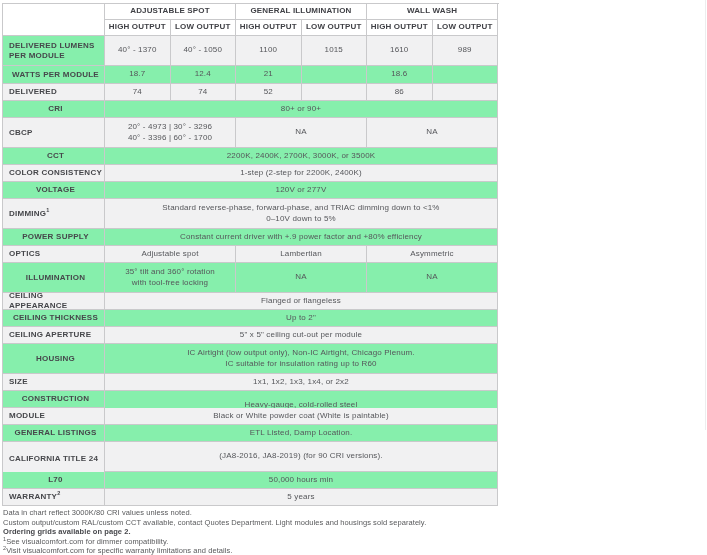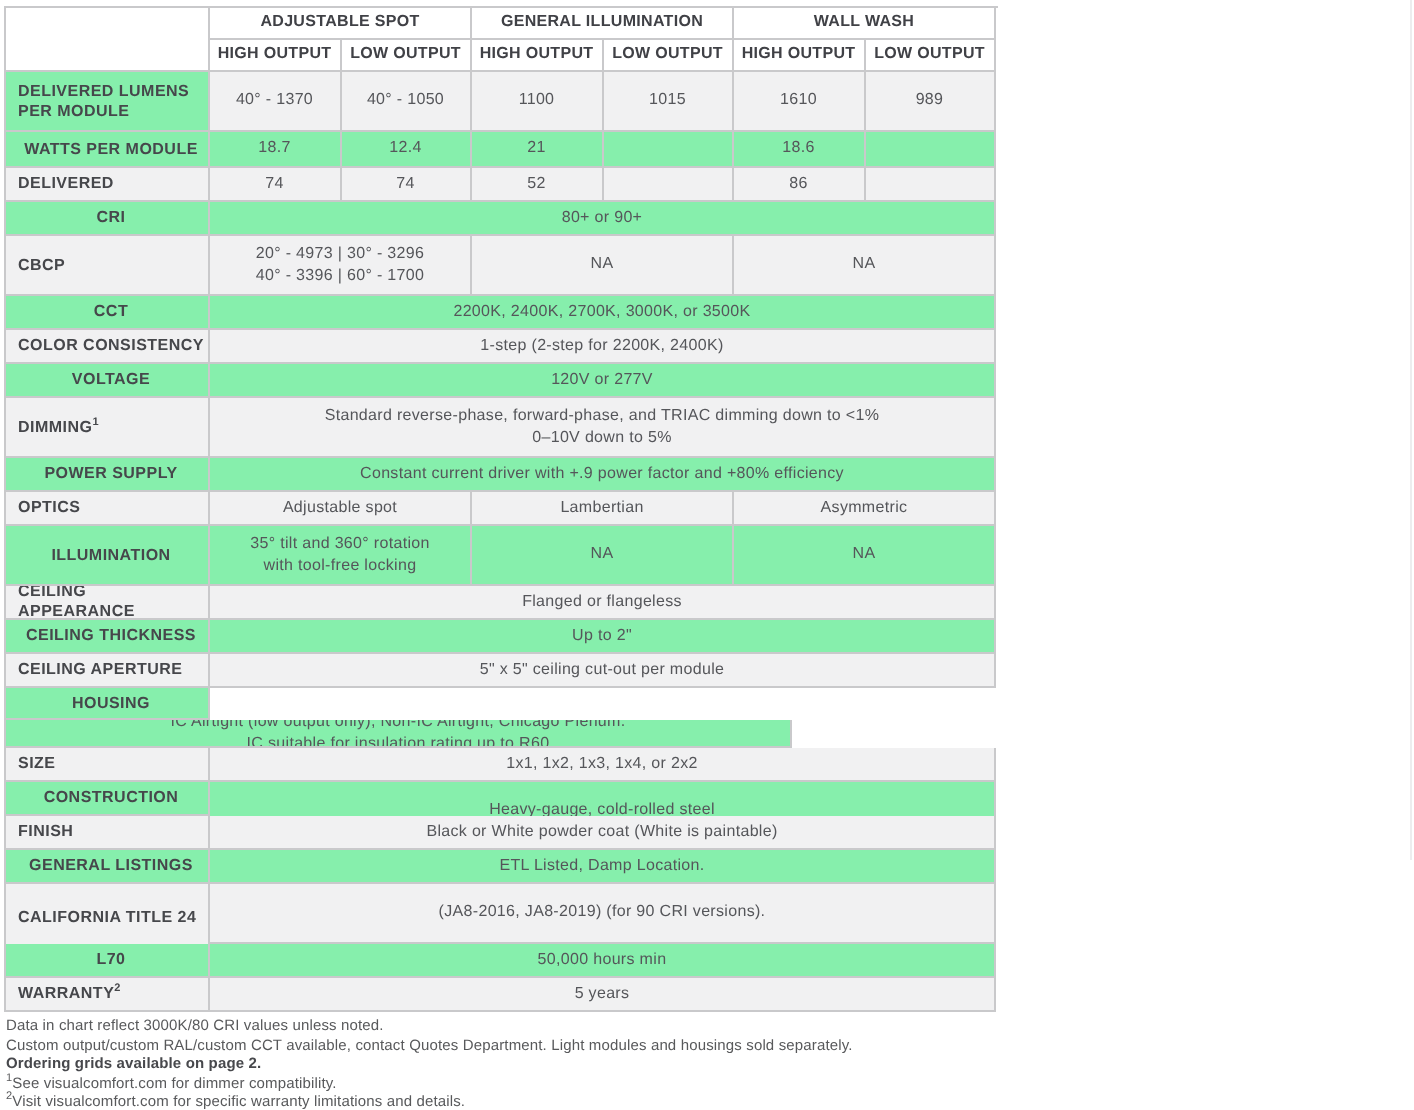--- a/index.html
+++ b/index.html
@@ -206,21 +206,21 @@
         <span>CEILING THICKNESS</span>
       </div>
       <div class="cell unshaded" style="width: 393px; height: 17px;">Up to 2"</div>
     </div>
     <div class="trow" style="height: 17px;">
       <div class="cell label-cell shaded" style="height: 17px;">
         <span>CEILING APERTURE</span>
       </div>
       <div class="cell shaded" style="width: 393px; height: 17px;">5" x 5" ceiling cut-out per module</div>
     </div>
-    <div class="trow" style="height: 30px; flex-direction: column;">
+    <div class="trow" style="height: 30px;">
       <div class="cell label-cell unshaded" style="height: 30px;">
         <span>HOUSING</span>
       </div>
       <div class="cell unshaded" style="width: 393px; height: 30px;">
         <div>IC Airtight (low output only), Non-IC Airtight, Chicago Plenum.</div>
         <div>IC suitable for insulation rating up to R60</div>
       </div>
     </div>
     <div class="trow" style="height: 17px;">
       <div class="cell label-cell shaded" style="height: 17px;">
@@ -229,21 +229,21 @@
       <div class="cell shaded" style="width: 393px; height: 17px;">1x1, 1x2, 1x3, 1x4, or 2x2</div>
     </div>
     <div class="trow" style="height: 17px;">
       <div class="cell label-cell unshaded" style="height: 17px;">
         <span>CONSTRUCTION</span>
       </div>
       <div class="cell unshaded" style="width: 393px; height: 30px;">Heavy-gauge, cold-rolled steel</div>
     </div>
     <div class="trow" style="height: 17px;">
       <div class="cell label-cell shaded" style="height: 17px;">
-        <span>FINISH</span>
+        <span>MODULE</span>
       </div>
       <div class="cell shaded" style="width: 393px; height: 17px;">Black or White powder coat (White is paintable)</div>
     </div>
     <div class="trow" style="height: 17px;">
       <div class="cell label-cell unshaded" style="height: 17px;">
         <span>GENERAL LISTINGS</span>
       </div>
       <div class="cell unshaded" style="width: 393px; height: 17px;">ETL Listed, Damp Location.</div>
     </div>
     <div class="trow" style="height: 30px;">

